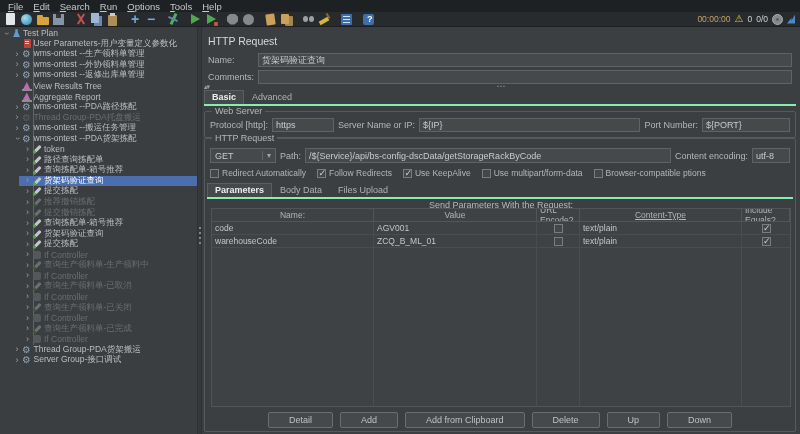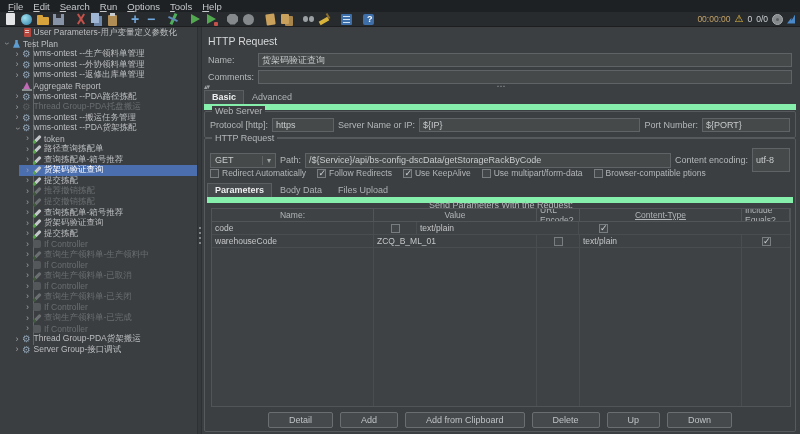--- a/index.html
+++ b/index.html
@@ -86,21 +86,21 @@
   .panel-title { position:absolute; left:6px; top:8px; font-size:10.5px; color:#d6d8da; }
   .frow { position:absolute; left:6px; right:8px; display:flex; align-items:center; }
   .flabel { font-size:9px; color:#b4b7b9; flex-shrink:0; }
   .frow .flabel { width:50px; }
   .tfield { background:#45494a; border:1px solid #5f6365; color:#c9cbcd; font-size:9px;
     font-family:"Liberation Sans","DejaVu Sans",sans-serif; padding:0 3px; height:14px; }
   .frow .tfield { flex:1; }
   .hsplit { position:absolute; left:0; right:0; top:56px; height:7px; display:flex; align-items:center; }
   .split-arrows { font-size:7px; color:#9aa0a3; margin-left:2px; letter-spacing:-1px; }
   .split-dots { position:absolute; left:50%; transform:translateX(-50%); color:#9aa0a3; font-size:9px; line-height:5px; }
-  .tabrow { position:absolute; display:flex; border-bottom:6px solid #86efac; }
+  .tabrow { position:absolute; display:flex; border-bottom:2px solid #86efac; }
   .tabrow.top { left:2px; right:4px; top:63px; }
   .tab { padding:1px 7px 2px 7px; font-size:9px; color:#aeb1b3; border:1px solid transparent; border-bottom:none; }
   .tab.sel { color:#eceeef; font-weight:bold; background:#46494b; border-color:#5a5e60; }
   .fieldset { position:absolute; border:1px solid #565a5c; border-radius:2px; }
   .legend { position:absolute; top:-6px; left:7px; background:#3c3f41; padding:0 3px; font-size:9px; color:#b4b7b9; }
   .ws-fieldset { left:2px; right:4px; top:84px; height:27px; }
   .hr-fieldset { left:2px; right:4px; top:111px; height:294px; }
   .inline-row { position:absolute; left:5px; right:5px; display:flex; align-items:center; gap:4px; }
   .ws-row { top:6px; }
   .method-row { top:9px; }
@@ -189,44 +189,49 @@
     <span class="count">0</span>
     <span class="count">0/0</span>
     <span class="threads-circle"></span>
     <span class="brand-blue"></span>
   </span>
 </div>
 
 <div class="content">
   <div class="tree">
     <div class="guide"></div>
-  <div class="trow" style="padding-left: 12.5px;">
+  <div class="trow" style="padding-left: 2px;">
+        <span class="arrow exp">›</span>
+        <span class="ticon test-plan"></span>
+        <span class="tlabel">Test Plan</span>
+      </div>
+      <div class="trow" style="padding-left: 12.5px;">
         <span class="arrow"></span>
         <span class="ticon user-params"></span>
         <span class="tlabel">User Parameters-用户变量定义参数化</span>
       </div>
-      <div class="trow" style="padding-left: 2px;">
-        <span class="arrow exp">›</span>
-        <span class="ticon test-plan"></span>
-        <span class="tlabel">Test Plan</span>
-      </div>
       <div class="trow" style="padding-left: 12.5px;">
         <span class="arrow">›</span>
         <span class="ticon thread-group">⚙</span>
         <span class="tlabel">wms-ontest --生产领料单管理</span>
       </div>
       <div class="trow" style="padding-left: 12.5px;">
         <span class="arrow">›</span>
         <span class="ticon thread-group">⚙</span>
         <span class="tlabel">wms-ontest --外协领料单管理</span>
       </div>
       <div class="trow" style="padding-left: 12.5px;">
         <span class="arrow">›</span>
         <span class="ticon thread-group">⚙</span>
         <span class="tlabel">wms-ontest --返修出库单管理</span>
+      </div>
+      <div class="trow" style="padding-left: 12.5px;">
+        <span class="arrow"></span>
+        <span class="ticon results-tree"></span>
+        <span class="tlabel">View Results Tree</span>
       </div>
       <div class="trow" style="padding-left: 12.5px;">
         <span class="arrow"></span>
         <span class="ticon aggregate-report"></span>
         <span class="tlabel">Aggregate Report</span>
       </div>
       <div class="trow" style="padding-left: 12.5px;">
         <span class="arrow">›</span>
         <span class="ticon thread-group">⚙</span>
         <span class="tlabel">wms-ontest --PDA路径拣配</span>
@@ -393,21 +398,21 @@
       <span class="legend">HTTP Request</span>
 
       <div class="inline-row method-row">
         <span class="select">
           <span class="val">GET</span>
           <span class="sel-arrow">▾</span>
         </span>
         <span class="flabel">Path:</span>
         <input class="tfield" style="flex: 1 1 0%; height: 15px;" value="/${Service}/api/bs-config-dscData/getStorageRackByCode">
         <span class="flabel">Content encoding:</span>
-        <input class="tfield" style="width: 38px; height: 24px;" value="utf-8">
+        <input class="tfield" style="width: 38px; height: 15px;" value="utf-8">
       </div>
 
       <div class="inline-row cb-row">
           <span class="cbitem">
             <span class="cb"></span>
             <span class="cblabel">Redirect Automatically</span>
           </span>
           <span class="cbitem">
             <span class="cb on"></span>
             <span class="cblabel">Follow Redirects</span>
@@ -437,20 +442,21 @@
       <div class="ptable">
           <div class="prow hdr">
             <div class="pcell" style="width: 162px;">Name:</div>
             <div class="pcell" style="width: 163px;">Value</div>
             <div class="pcell" style="width: 43px;">URL Encode?</div>
             <div class="pcell" style="width: 162px; text-decoration: underline;">Content-Type</div>
             <div class="pcell" style="width: 48px;">Include Equals?</div>
           </div>
           <div class="prow">
             <div class="pcell" style="width: 162px;">code</div>
+            <div class="pcell" style="width: 163px;">AGV001</div>
             <div class="pcell center" style="width: 43px;">
               <span class="cb"></span>
             </div>
             <div class="pcell" style="width: 162px;">text/plain</div>
             <div class="pcell center" style="width: 48px;">
               <span class="cb on"></span>
             </div>
           </div>
           <div class="prow">
             <div class="pcell" style="width: 162px;">warehouseCode</div>

